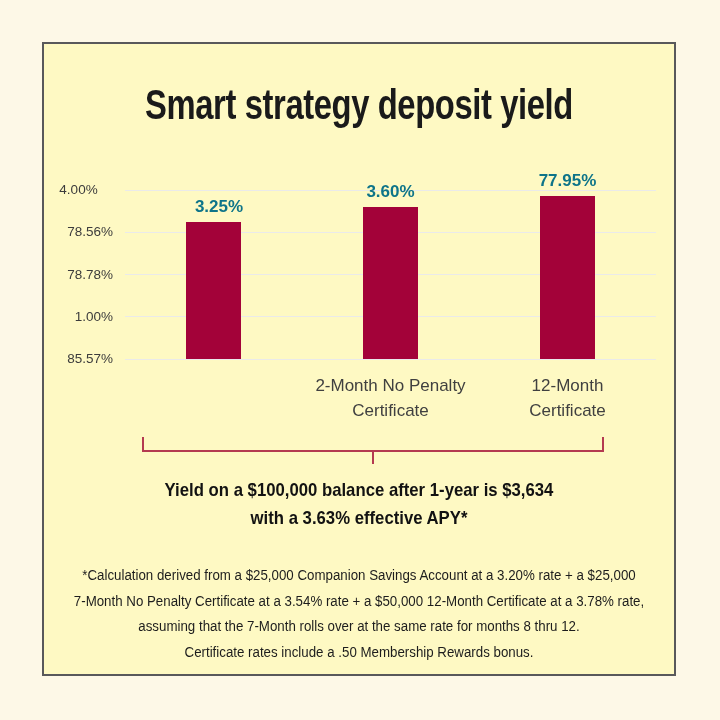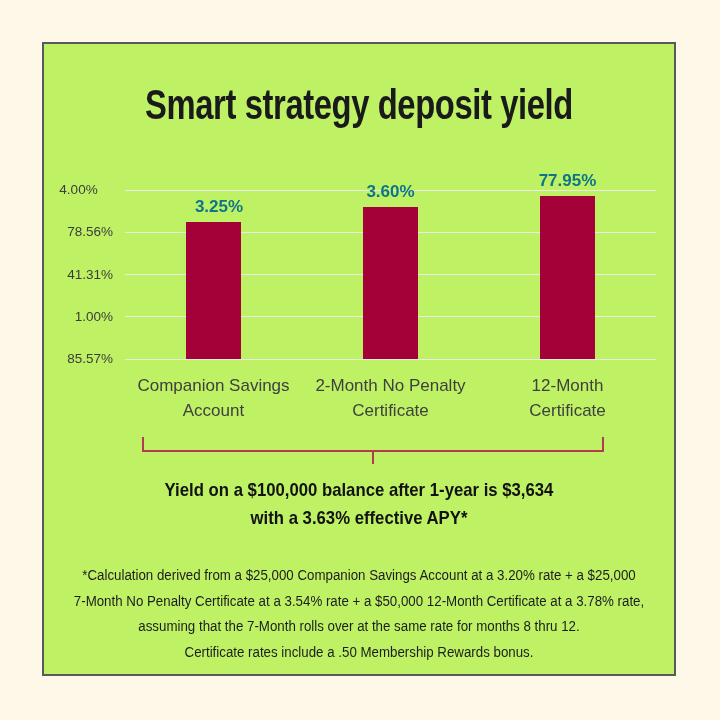--- a/index.html
+++ b/index.html
@@ -10,21 +10,21 @@
   }
   .page {
     position: relative;
     width: 720px; height: 720px;
     background: #FDF8E7;
   }
   .card {
     position: absolute;
     left: 42px; top: 42px;
     width: 634px; height: 634px;
-    background: #bef264;
+    background: #fef9c3;
     border: 2px solid #59595B;
   }
   .title {
     position: absolute;
     left: 0; right: 0; top: 36px;
     height: 50px; line-height: 50px;
     text-align: center;
     font-size: 42px;
     font-weight: 700;
     color: #1A1A1A;
@@ -126,29 +126,27 @@
     <div class="footnote">*Calculation derived from a $25,000 Companion Savings Account at a 3.20% rate + a $25,000
 7-Month No Penalty Certificate at a 3.54% rate + a $50,000 12-Month Certificate at a 3.78% rate,
 assuming that the 7-Month rolls over at the same rate for months 8 thru 12.
 Certificate rates include a .50 Membership Rewards bonus.</div>
 
   <div class="gridline" style="left: 81px; width: 531px; top: 145.5px; background: rgb(234, 234, 234);"></div>
       <div class="ytick" style="top: 137px; text-align: center;">4.00%</div>
       <div class="gridline" style="left: 81px; width: 531px; top: 187.75px; background: rgb(234, 234, 234);"></div>
       <div class="ytick" style="top: 179.25px;">78.56%</div>
       <div class="gridline" style="left: 81px; width: 531px; top: 230px; background: rgb(234, 234, 234);"></div>
-      <div class="ytick" style="top: 221.5px;">41.31%</div>
+      <div class="ytick" style="top: 221.5px;">78.78%</div>
       <div class="gridline" style="left: 81px; width: 531px; top: 272.25px; background: rgb(234, 234, 234);"></div>
       <div class="ytick" style="top: 263.75px;">1.00%</div>
       <div class="gridline" style="left: 81px; width: 531px; top: 314.5px; background: rgb(234, 234, 234);"></div>
       <div class="ytick" style="top: 306px;">85.57%</div>
       <div class="bar" style="left: 142px; top: 177.688px; width: 55px; height: 137.312px; background: rgb(163, 2, 57);"></div>
       <div class="value-label" style="left: 115px; top: 151.688px; color: rgb(14, 116, 137); text-align: center;">3.25%</div>
-      <div class="cat-label" style="left: 74.5px;">Companion Savings
-Account</div>
       <div class="bar" style="left: 319px; top: 162.9px; width: 55px; height: 152.1px; background: rgb(163, 2, 57);"></div>
       <div class="value-label" style="left: 286.5px; top: 136.9px; color: rgb(14, 116, 137);">3.60%</div>
       <div class="cat-label" style="left: 251.5px;">2-Month No Penalty
 Certificate</div>
       <div class="bar" style="left: 496px; top: 152.338px; width: 55px; height: 162.662px; background: rgb(163, 2, 57);"></div>
       <div class="value-label" style="left: 463.5px; top: 126.338px; color: rgb(14, 116, 137);">77.95%</div>
       <div class="cat-label" style="left: 428.5px;">12-Month
 Certificate</div>
     </div>
 </div>

